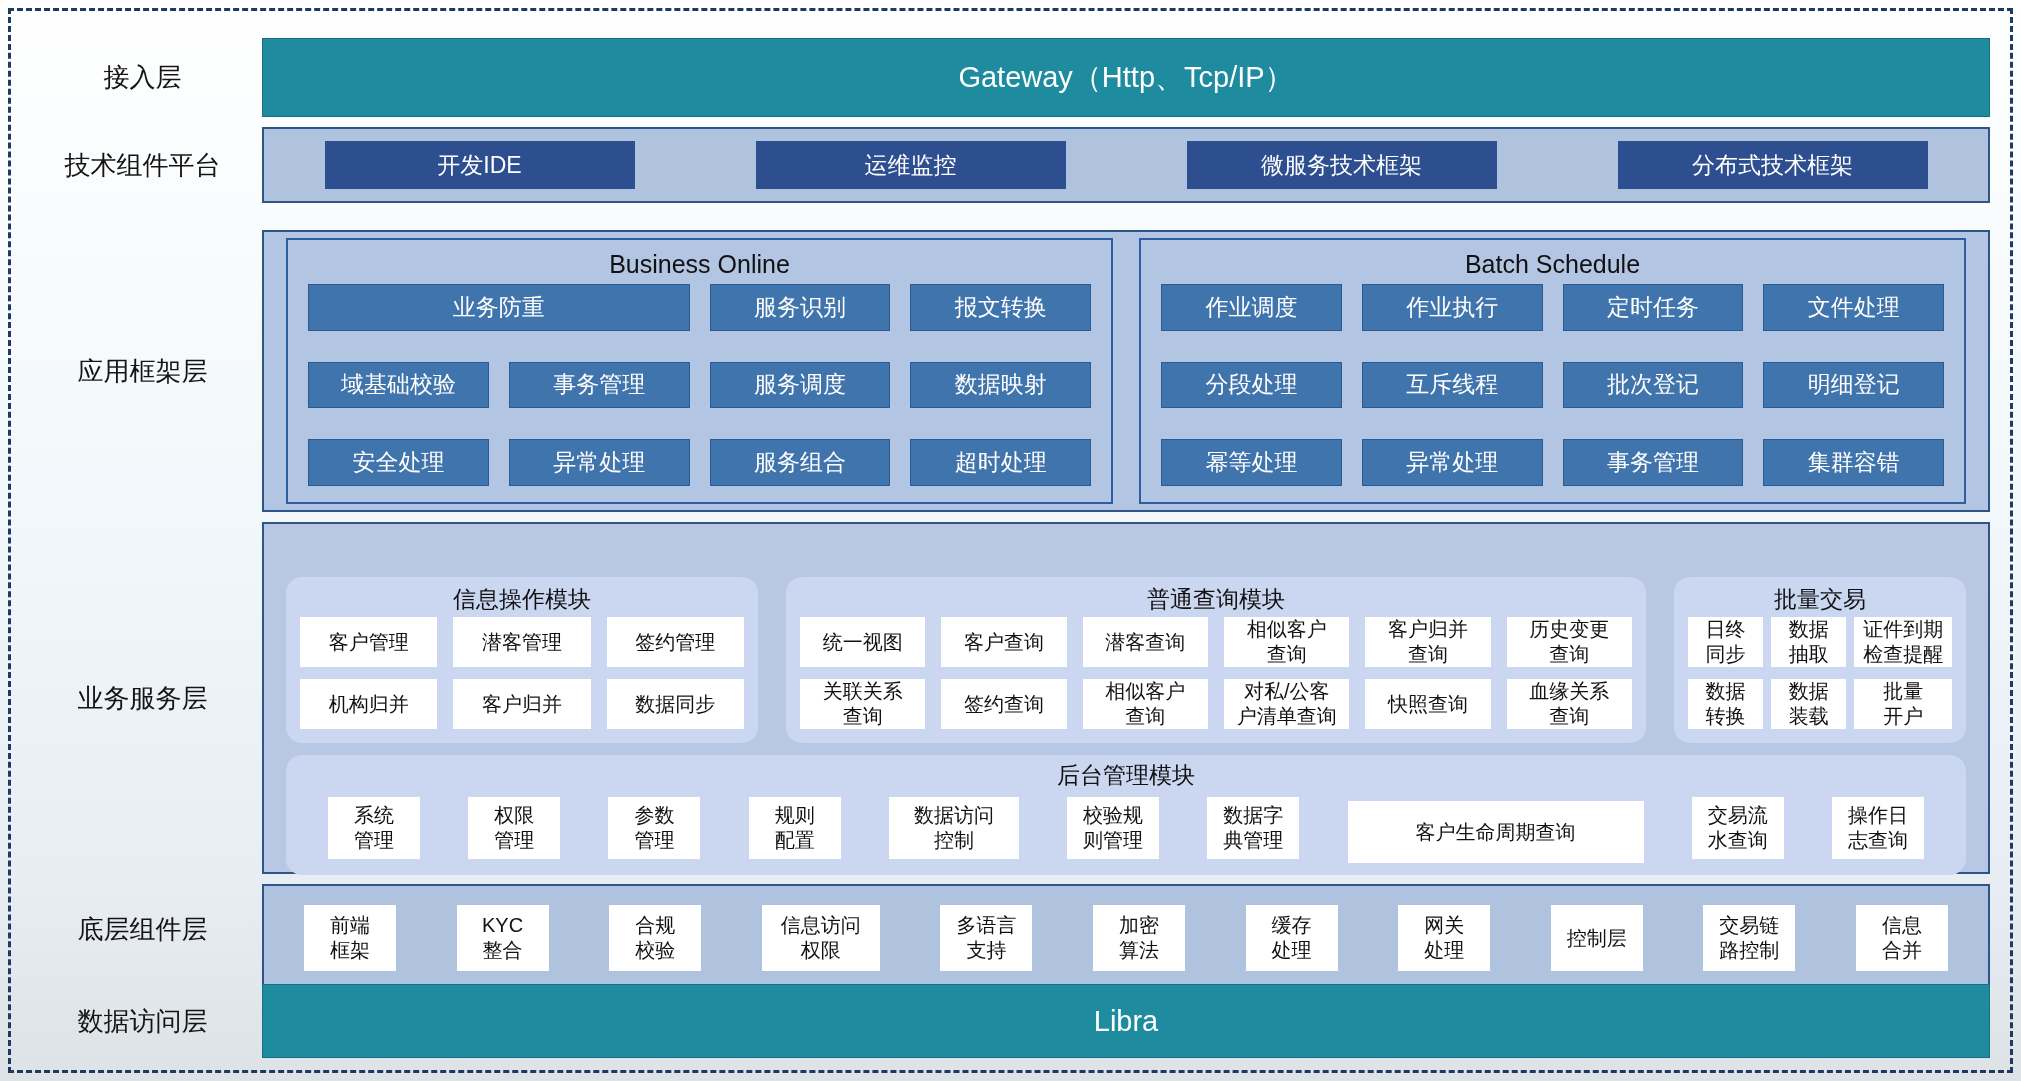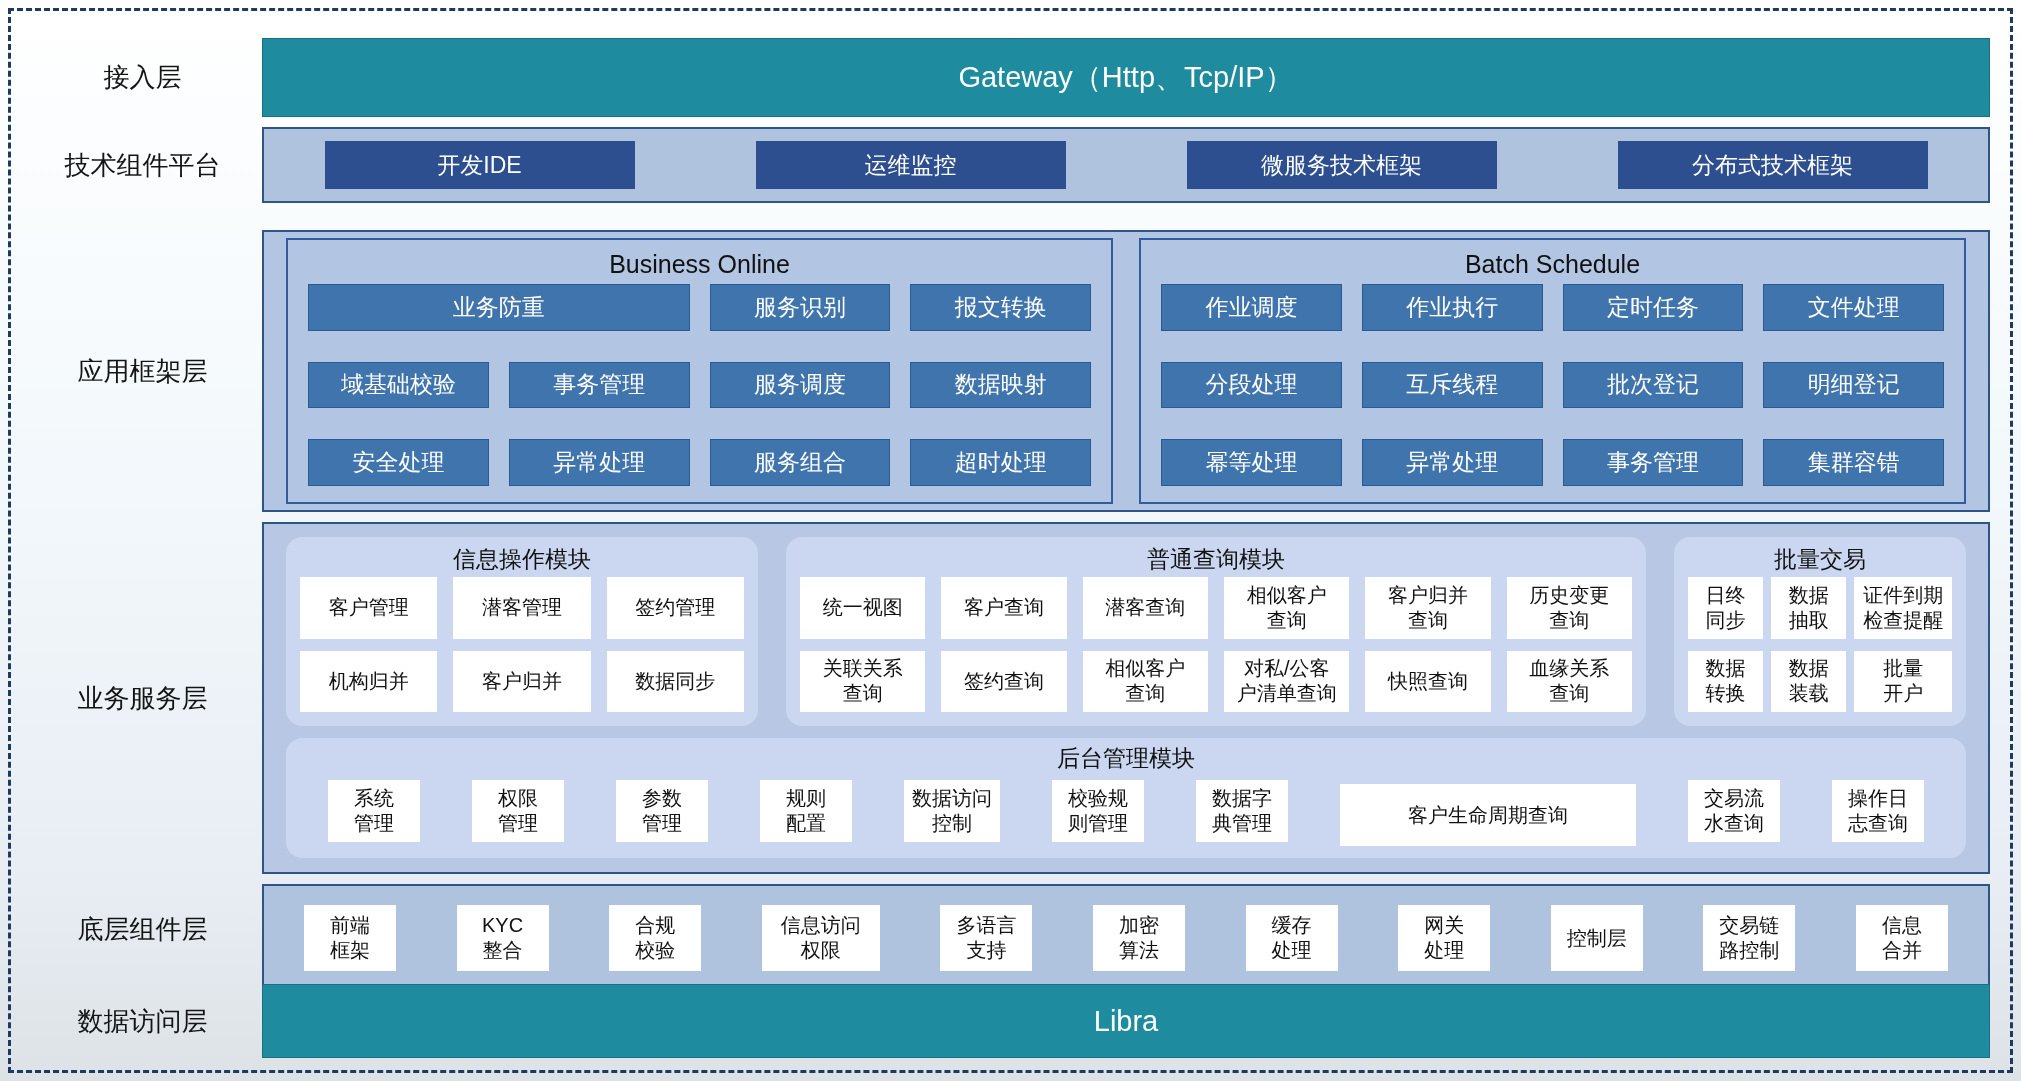--- a/index.html
+++ b/index.html
@@ -33,21 +33,21 @@
   .panel { flex:1; border:2px solid #2F5D9E; background:#B2C5E2; display:flex; flex-direction:column;
            padding:4px 20px 16px; }
   .panel-title { text-align:center; font-size:25px; color:#111; height:40px; line-height:40px; }
   .panel-grid { flex:1; display:grid; grid-template-columns:repeat(4,1fr); gap:31px 20px; }
   .app-btn { background:#4074AC; border:1px solid #2B5A92; color:#fff; font-size:23px;
              display:flex; align-items:center; justify-content:center; }
 
   .biz-row { position:absolute; left:262px; top:522px; width:1728px; height:352px;
              background:#B7C7E4; border:2px solid #2E5586; padding:13px 22px 14px;
              display:flex; flex-direction:column; gap:12px; }
-  .modules { display:flex; gap:28px; height:212px; }
+  .modules { display:flex; gap:28px; height:212px;margin-top:40px; }
   .module { background:#CBD7F0; border-radius:16px; padding:4px 14px 14px; display:flex; flex-direction:column; }
   .module-title { text-align:center; font-size:23px; height:36px; line-height:36px; color:#111; }
   .module-grid { flex:1; display:grid; gap:12px 16px; }
   .m-info  { width:472px; } .m-info  .module-grid { grid-template-columns:repeat(3,1fr); }
   .m-query { flex:1; }      .m-query .module-grid { grid-template-columns:repeat(6,1fr); }
   .m-batch { width:292px; } .m-batch .module-grid { grid-template-columns:1fr 1fr 1.3fr; gap:12px 8px; }
   .white-btn { background:#fff; color:#111; display:flex; align-items:center; justify-content:center;
                text-align:center; font-size:20px; line-height:1.25; white-space:pre-line; }
 
   .module-admin { flex:1; background:#CBD7F0; border-radius:16px; padding:2px 42px 12px;
@@ -184,21 +184,21 @@
       <div class="admin-row">
 
       <div class="white-btn admin-btn">系统
 管理</div>
           <div class="white-btn admin-btn">权限
 管理</div>
           <div class="white-btn admin-btn">参数
 管理</div>
           <div class="white-btn admin-btn">规则
 配置</div>
-          <div class="white-btn admin-btn" style="width: 96px;">数据访问
+          <div class="white-btn admin-btn" style="width: 130px;">数据访问
 控制</div>
           <div class="white-btn admin-btn">校验规
 则管理</div>
           <div class="white-btn admin-btn">数据字
 典管理</div>
           <div class="white-btn admin-btn" style="width: 296px; margin-top: 8px;">客户生命周期查询</div>
           <div class="white-btn admin-btn">交易流
 水查询</div>
           <div class="white-btn admin-btn">操作日
 志查询</div>

